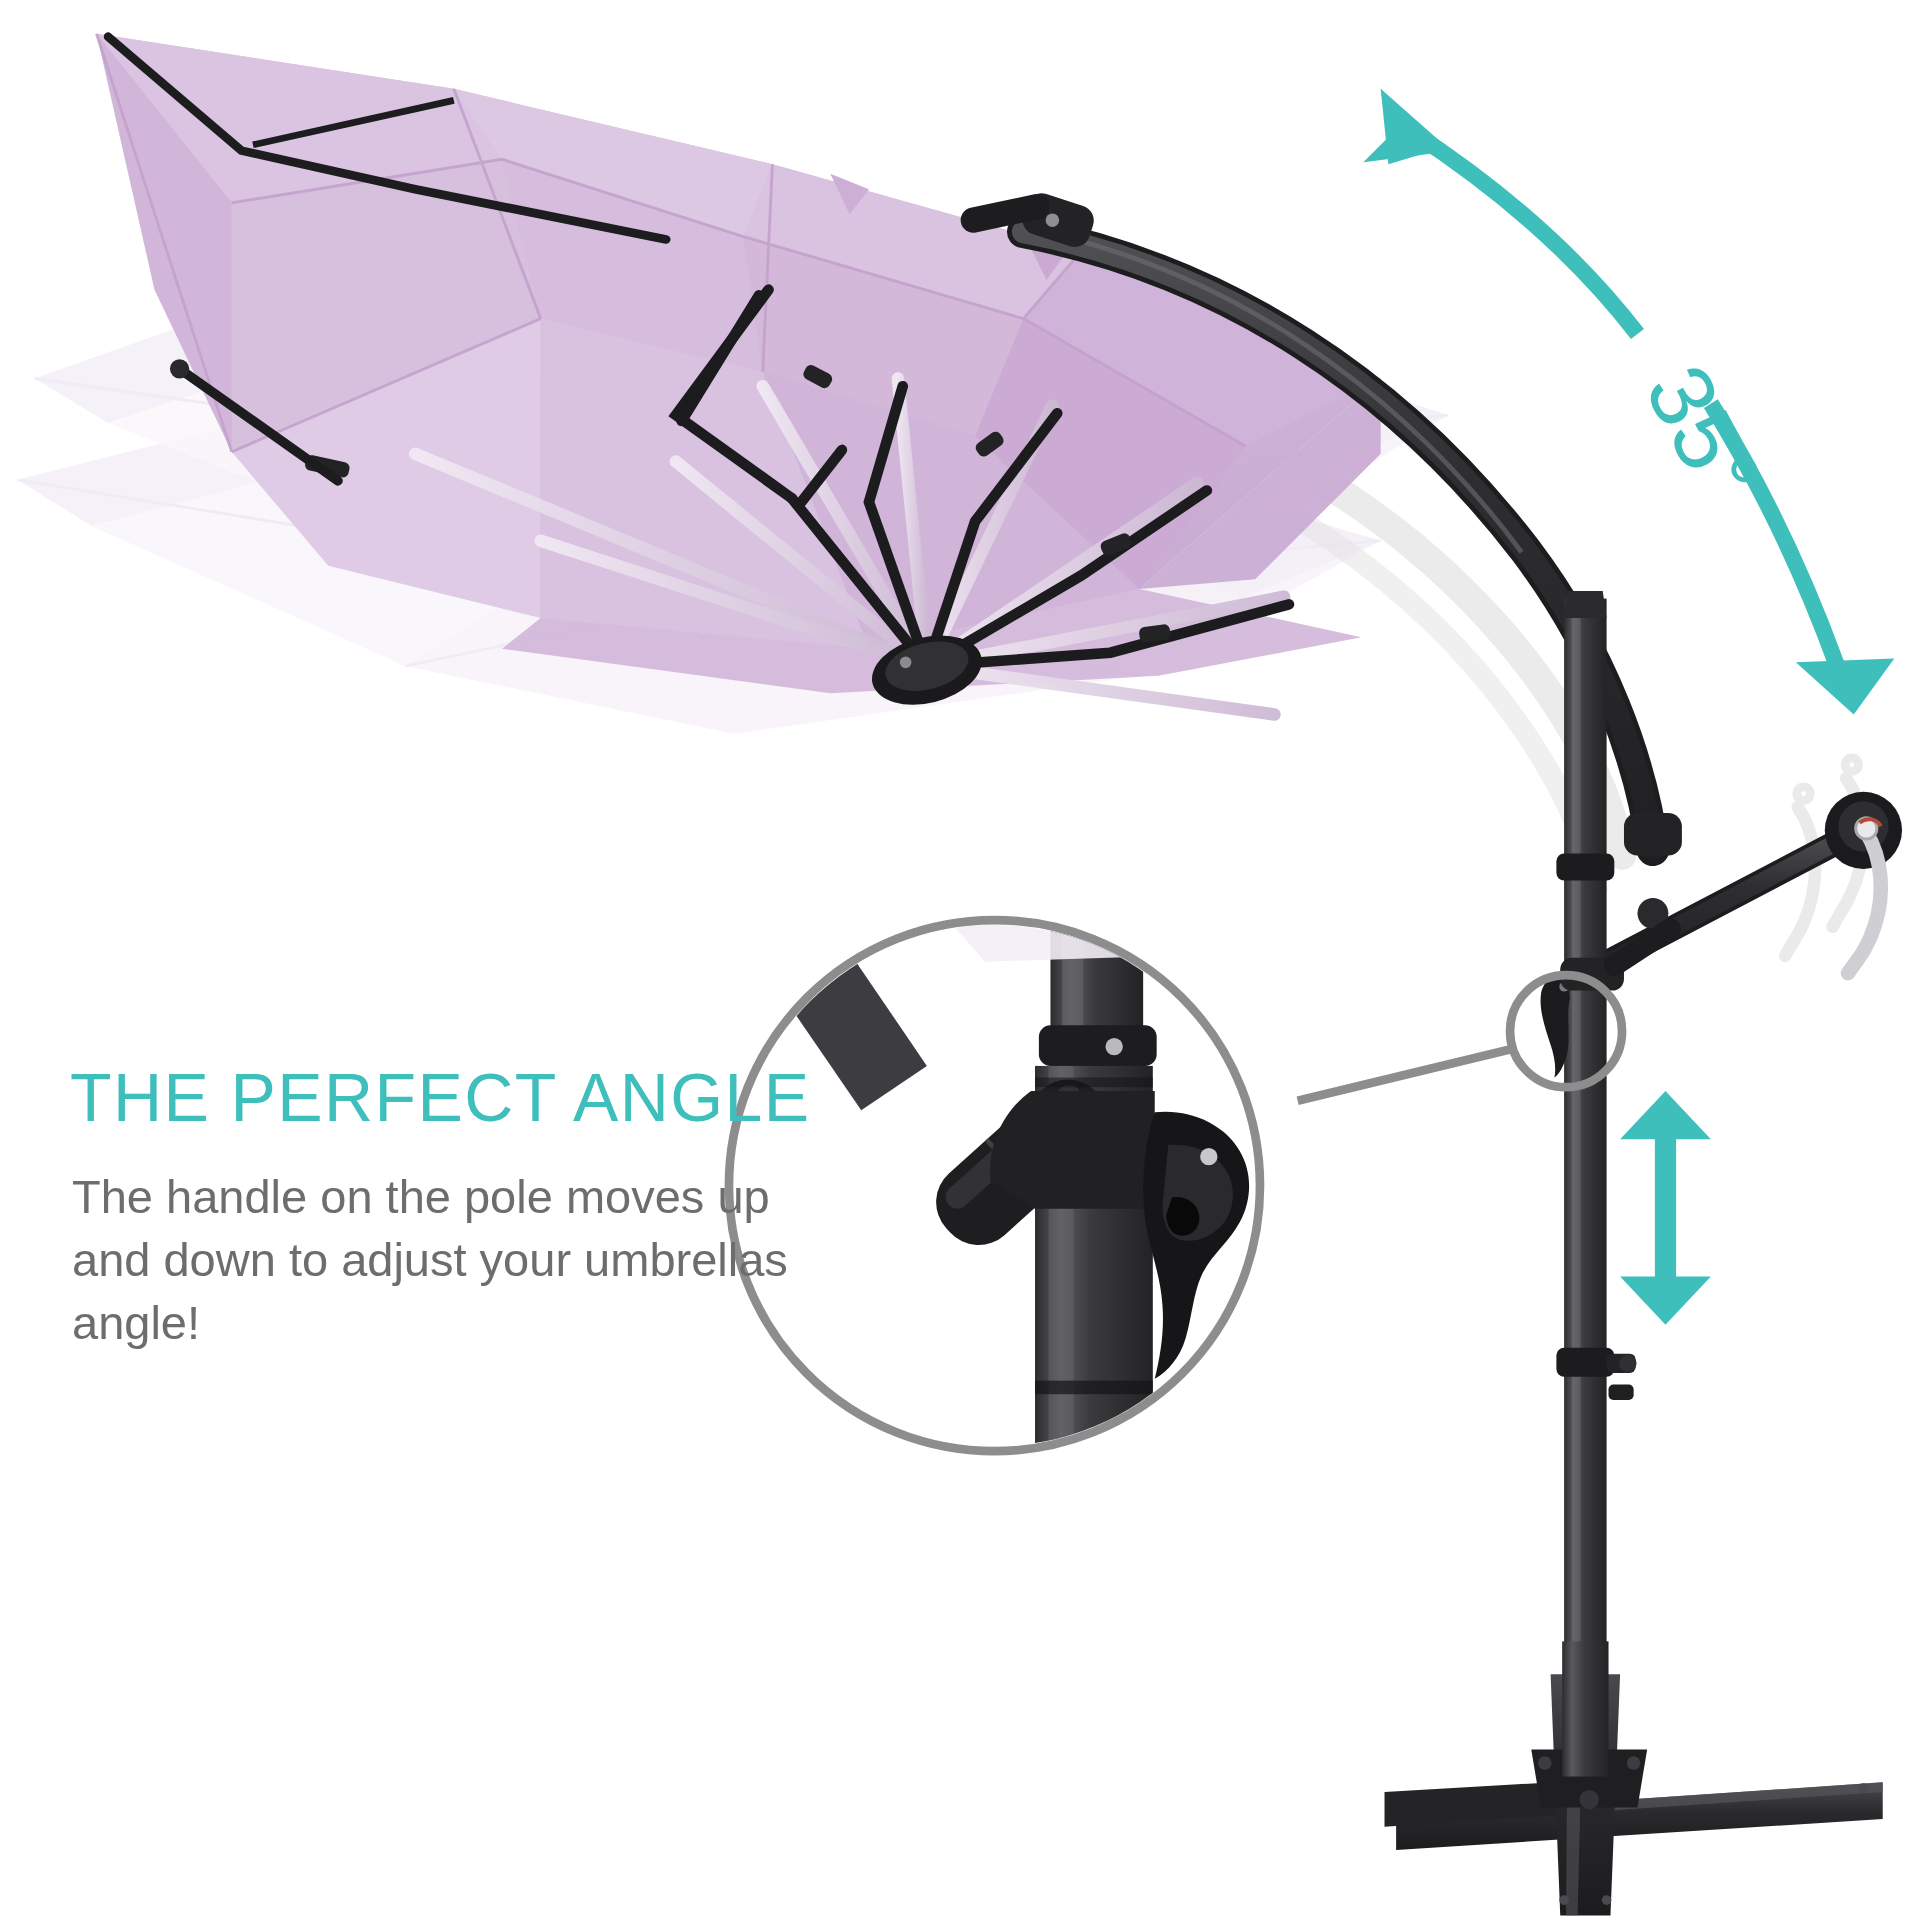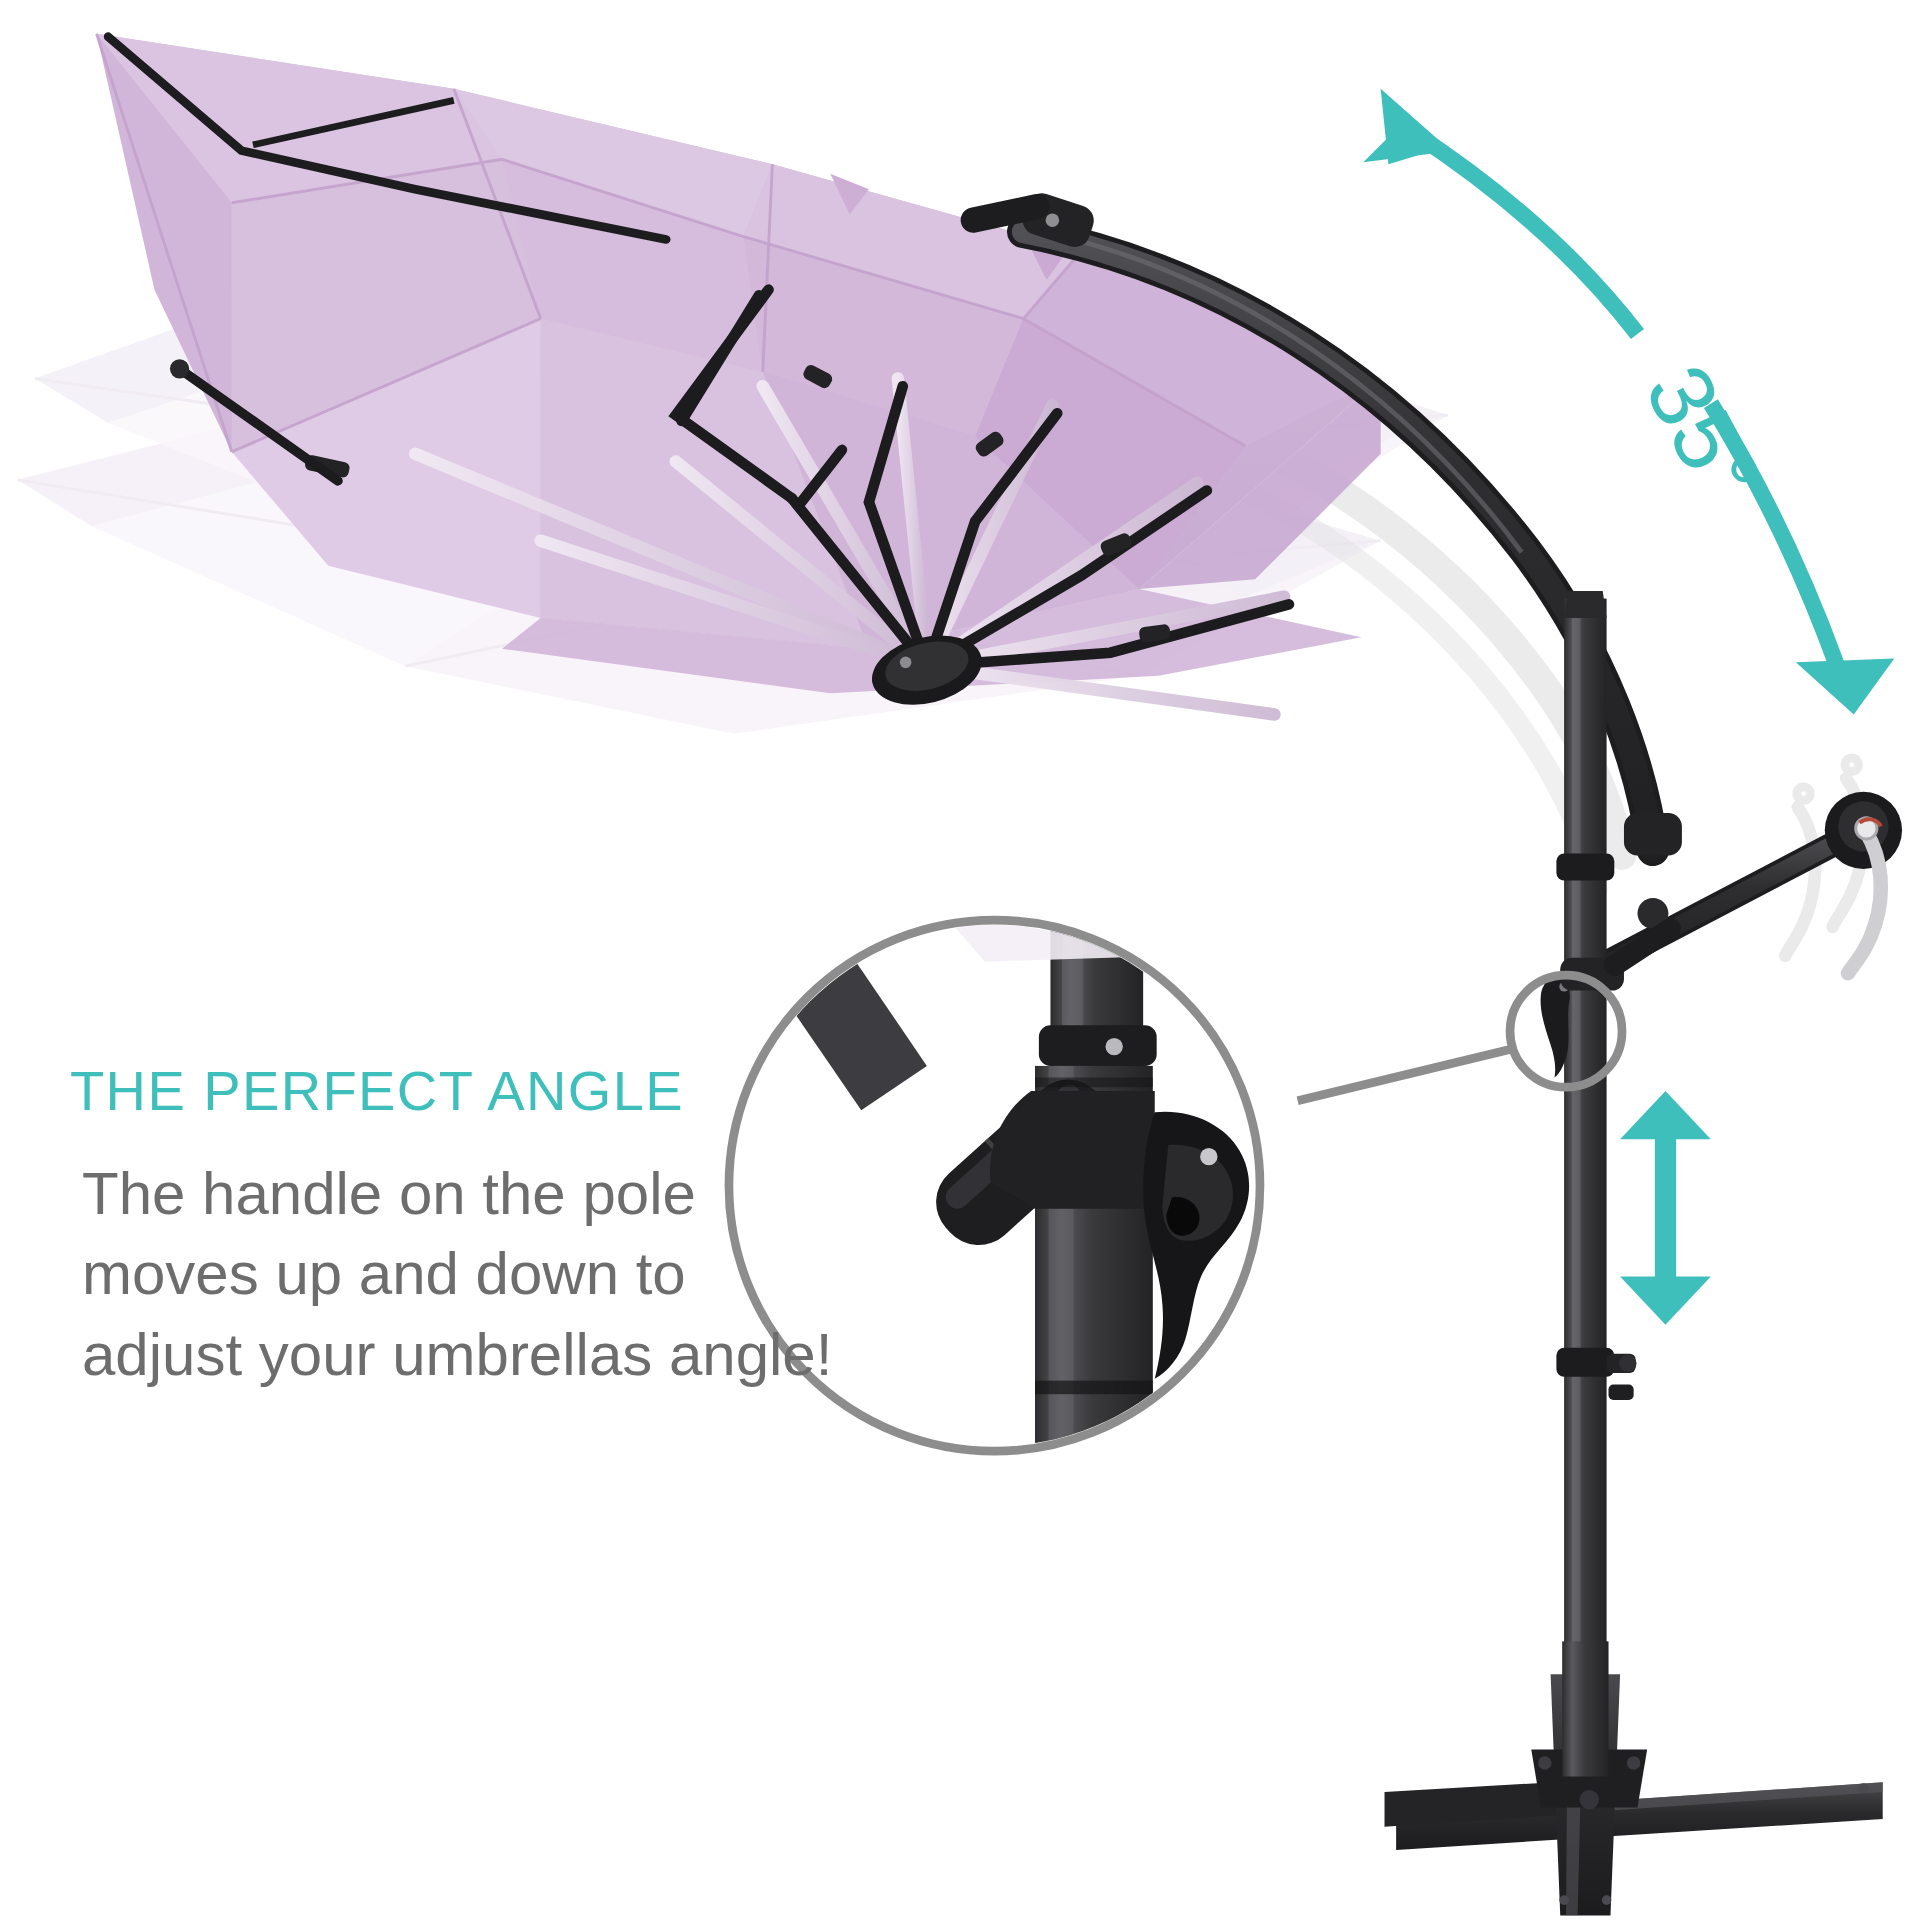--- a/index.html
+++ b/index.html
@@ -3,26 +3,26 @@
 <meta charset="utf-8">
 <style>
   html,body{margin:0;padding:0;background:#ffffff;}
   body{width:1931px;height:1931px;overflow:hidden;font-family:"Liberation Sans",sans-serif;}
   #stage{position:relative;width:1931px;height:1931px;background:#fff;}
   #art{position:absolute;left:0;top:0;width:1931px;height:1931px;}
 
   .txt-block{position:absolute;left:70px;top:1062px;width:850px;}
   .headline{
     font-family:"Liberation Sans",sans-serif;
-    font-size:56px;letter-spacing:1.4px;font-weight:400;
+    font-size:68px;letter-spacing:1.4px;font-weight:400;
     color:#3FBFBC;margin:0 0 33px 0;line-height:1.05;white-space:nowrap;
   }
   .body-copy{
     font-family:"Liberation Sans",sans-serif;
-    font-size:60px;font-weight:300;color:#6d6d6d;line-height:1.34;margin:12px;
+    font-size:47px;font-weight:300;color:#6d6d6d;line-height:1.34;margin:2px;
     max-width:763px;
   }
 </style>
 </head>
 <body>
 
 <div id="stage">
 
   <svg id="art" viewBox="0 0 2000 2000" xmlns="http://www.w3.org/2000/svg">
     <defs>

